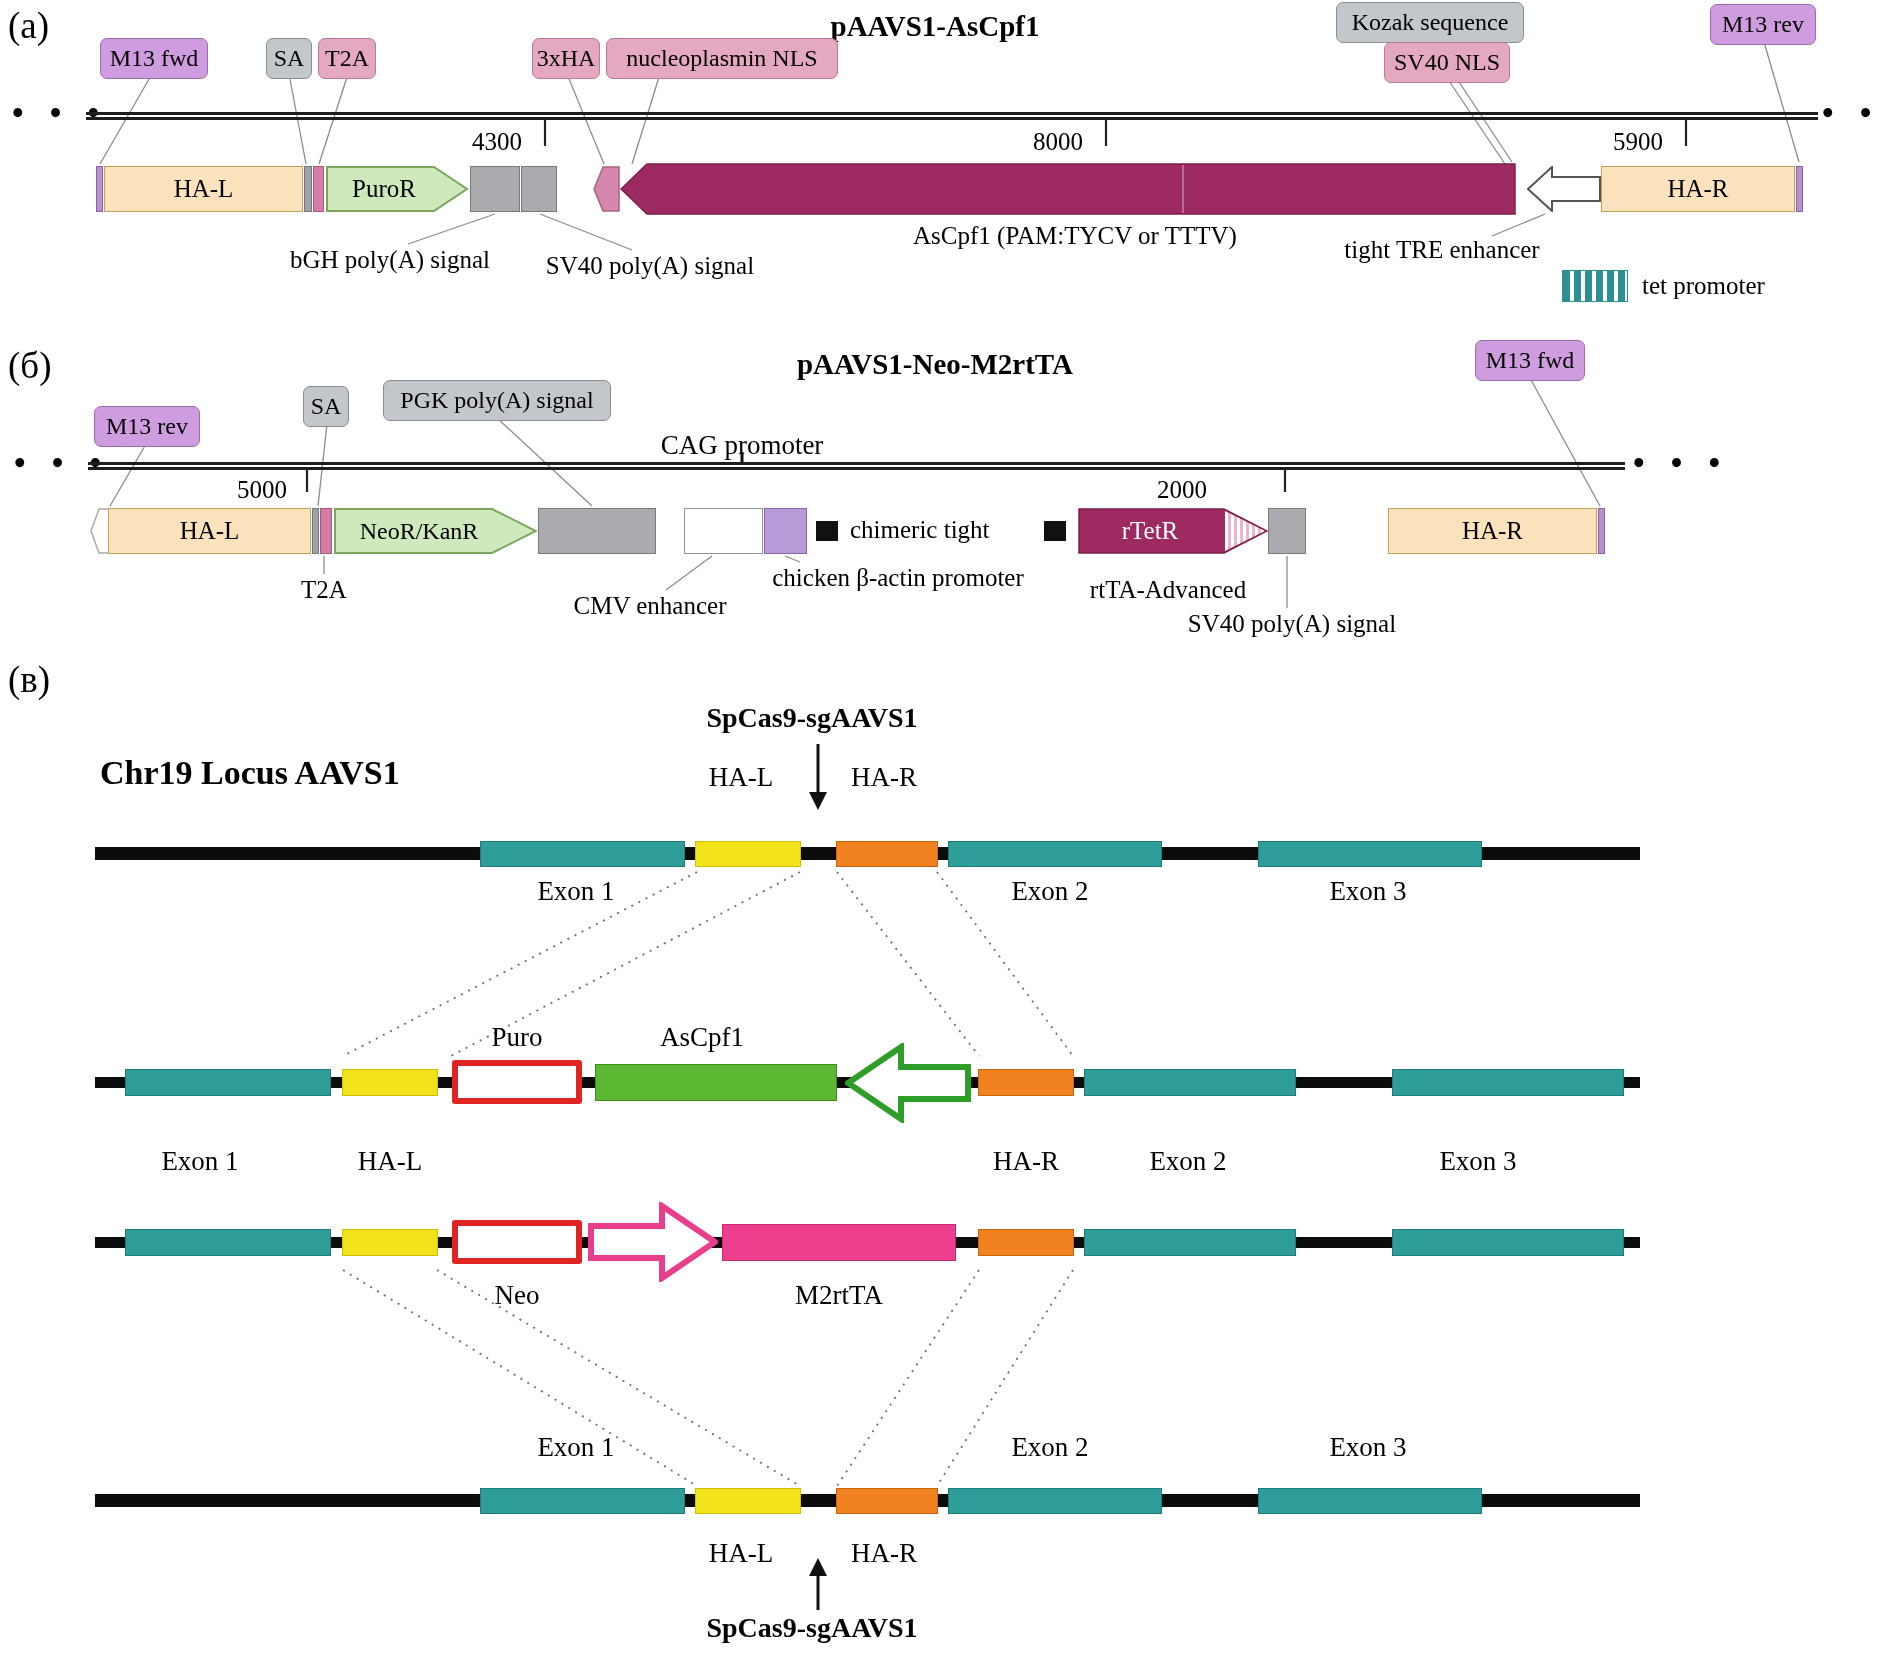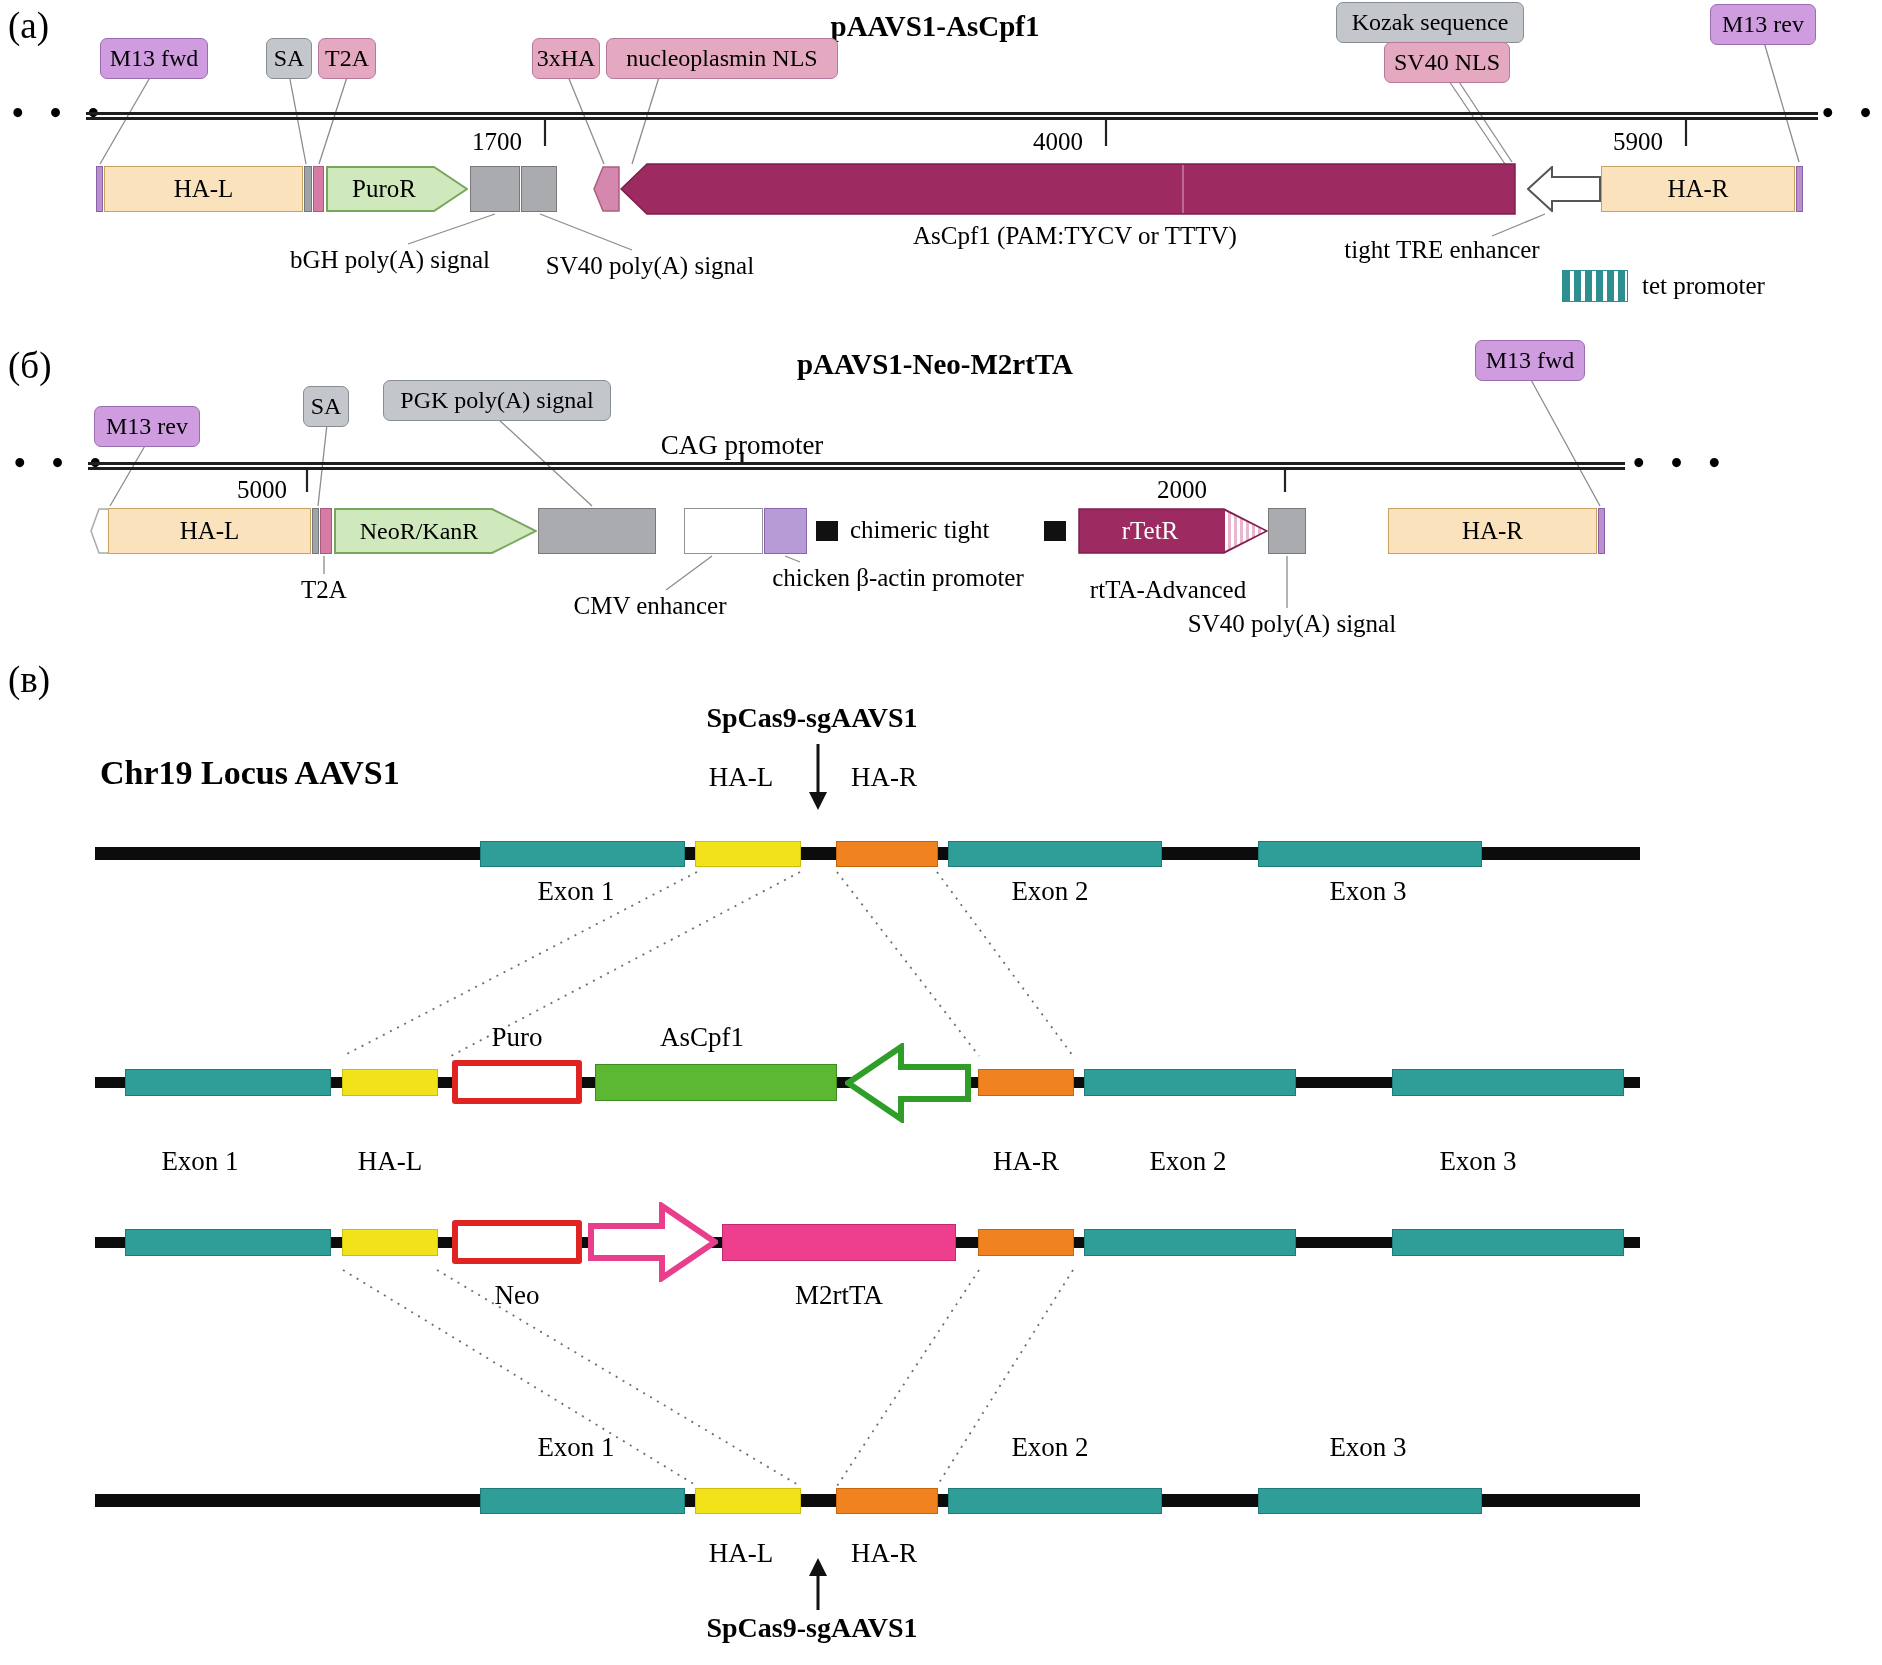--- a/index.html
+++ b/index.html
@@ -117,22 +117,22 @@
       <span>SV40 NLS</span>
     </div>
   <div class="abs tagbox tb-purple" style="left:1710px;top:4px;width:106px">
       <span>M13 rev</span>
     </div>
 
   <div class="abs dots" style="left:12px;top:97px">• • •</div>
   <div class="abs dline" style="left:86px;top:112px;width:1732px"></div>
   <div class="abs dots" style="left:1822px;top:97px">• • •</div>
 
-  <div class="abs rnum cx" style="left:497px;top:128px">1700</div>
-  <div class="abs rnum cx" style="left:1058px;top:128px">4000</div>
+  <div class="abs rnum cx" style="left:497px;top:128px">4300</div>
+  <div class="abs rnum cx" style="left:1058px;top:128px">8000</div>
   <div class="abs rnum cx" style="left:1638px;top:128px">5900</div>
 
   <div class="abs purps" style="left:96px;top:166px;width:7px;height:46px"></div>
   <div class="abs feat tan" style="left:104px;top:166px;width:199px;height:46px">
       <span>HA-L</span>
     </div>
   <div class="abs grays" style="left:304px;top:166px;width:8px;height:46px"></div>
   <div class="abs pinks" style="left:313px;top:166px;width:11px;height:46px"></div>
 
   <svg class="abs" style="left:326px;top:166px" width="142" height="46" viewBox="0 0 142 46">

